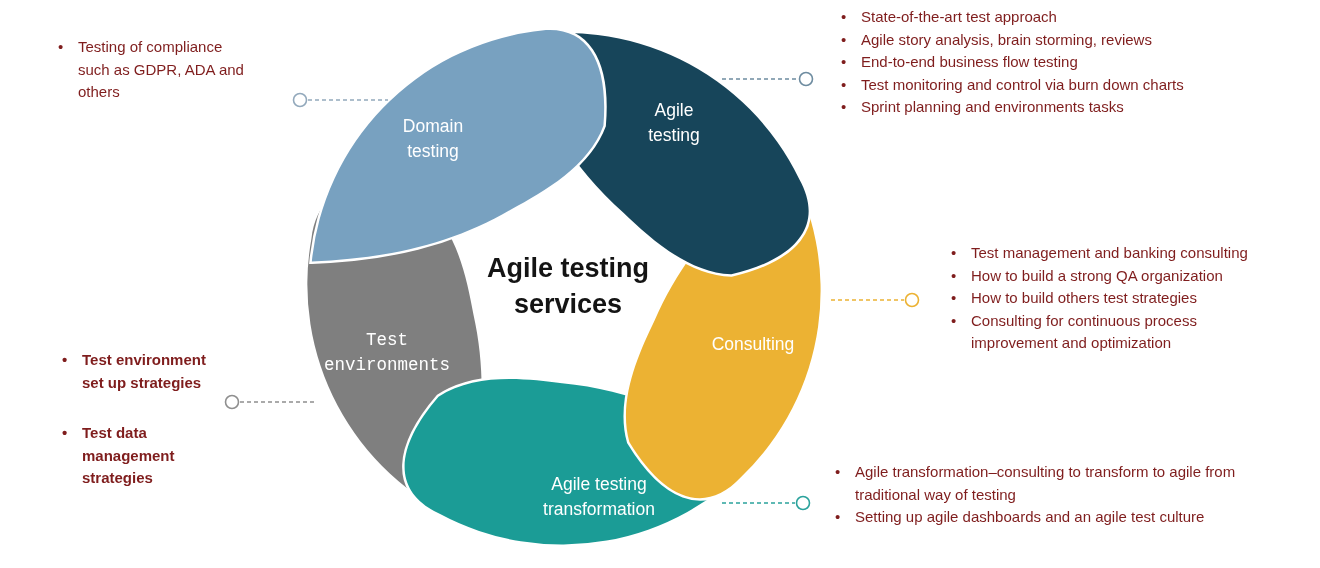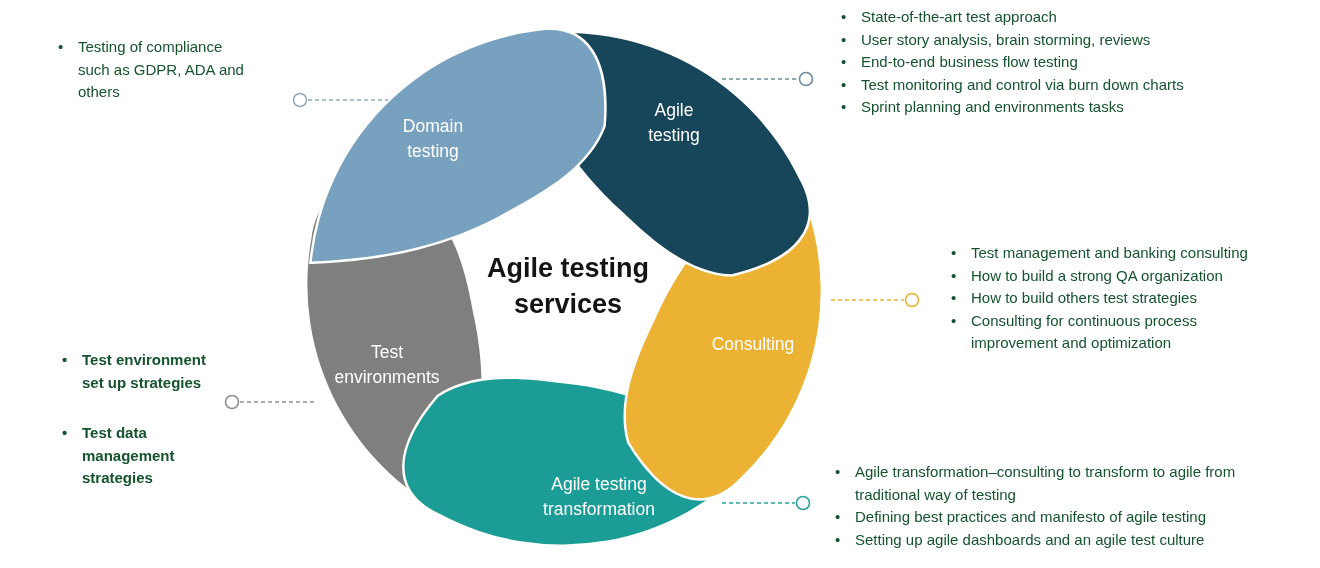--- a/index.html
+++ b/index.html
@@ -34,21 +34,21 @@
     line-height: 1.35;
     text-align: center;
     white-space: nowrap;
   }
   .callout {
     position: absolute;
     margin: 0; padding: 0;
     list-style: none;
     font-size: 15px;
     line-height: 22.5px;
-    color: #14532d;
+    color: #7f1d1d;
   }
   .callout li { position: relative; padding-left: 26px; }
   .callout li::before { content: "\2022"; position: absolute; left: 6px; }
   .gapped li + li { margin-top: 28px; }
 </style>
 </head>
 <body>
 
 <div class="stage">
 
@@ -86,47 +86,46 @@
     <span>Agile</span><br>
     <span>testing</span>
   </div>
   <div class="petal-label" style="left:753px; top:344px;text-align:right;">
     <span>Consulting</span>
   </div>
   <div class="petal-label" style="left:599px; top:496px;">
     <span>Agile testing</span><br>
     <span>transformation</span>
   </div>
-  <div class="petal-label" style="left:387px; top:364px;">
+  <div class="petal-label" style="left:387px; top:352px;font-family:Liberation Mono, monospace;">
     <span>Test</span><br>
     <span>environments</span>
   </div>
   <div class="petal-label" style="left:433px; top:138px;">
     <span>Domain</span><br>
     <span>testing</span>
   </div>
 
   <ul class="callout" style="left:835px; top:6px; width:374px;">
     <li>State-of-the-art test approach</li>
-    <li>User story analysis, brain storming, reviews</li>
+    <li>Agile story analysis, brain storming, reviews</li>
     <li>End-to-end business flow testing</li>
     <li>Test monitoring and control via burn down charts</li>
     <li>Sprint planning and environments tasks</li>
   </ul>
 
   <ul class="callout" style="left:945px; top:242px; width:326px;">
     <li>Test management and banking consulting</li>
     <li>How to build a strong QA organization</li>
     <li>How to build others test strategies</li>
     <li>Consulting for continuous process improvement and optimization</li>
   </ul>
 
   <ul class="callout" style="left:829px; top:461px; width:442px;">
     <li>Agile transformation–consulting to transform to agile from traditional way of testing</li>
-    <li>Defining best practices and manifesto of agile testing</li>
     <li>Setting up agile dashboards and an agile test culture</li>
   </ul>
 
   <ul class="callout gapped" style="left:52px; top:36px; width:200px;">
     <li>Testing of compliance such as GDPR, ADA and others</li>
   </ul>
 
   <ul class="callout gapped" style="left:56px; top:349px; width:170px;font-weight:bold;">
     <li>Test environment set up strategies</li>
     <li>Test data management strategies</li>

